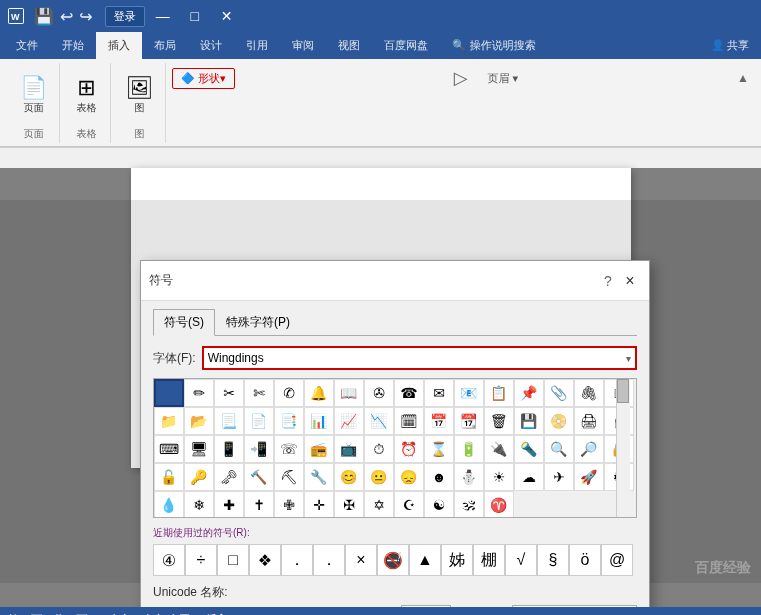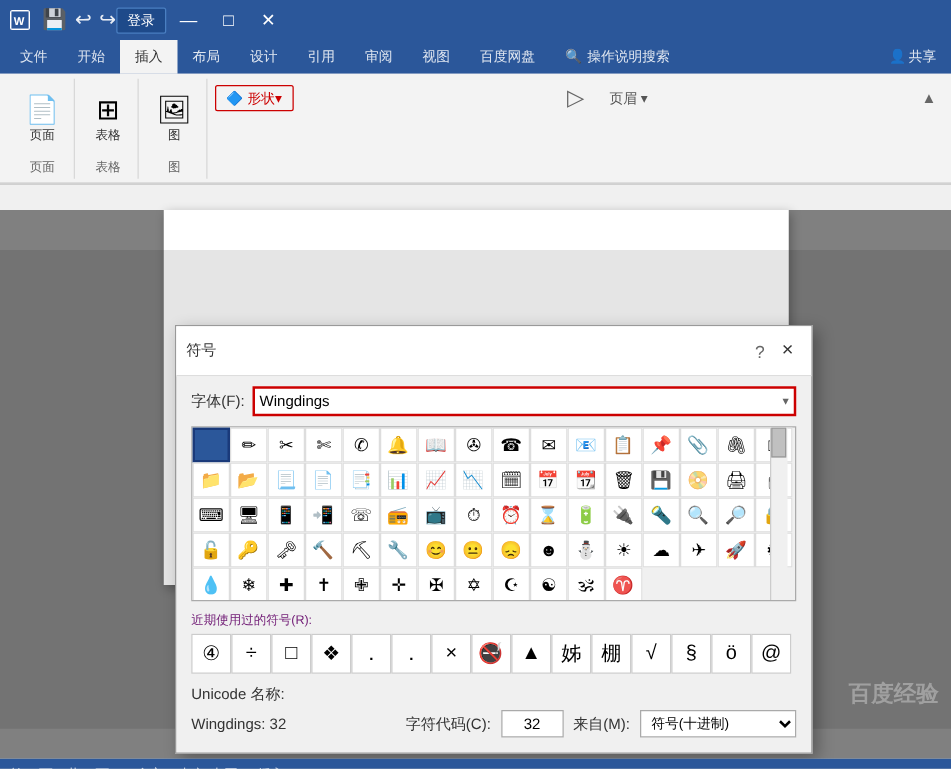--- a/index.html
+++ b/index.html
@@ -13,21 +13,21 @@
       align-items: center;
       padding: 0 8px;
       color: white;
     }
     .title-bar-left { display: flex; align-items: center; gap: 4px; }
     .title-bar-icon { width: 16px; height: 16px; background: #fff; border-radius: 2px; display: flex; align-items: center; justify-content: center; }
     .title-bar-icon svg { width: 14px; height: 14px; }
     .quick-access { display: flex; align-items: center; gap: 6px; margin-left: 6px; }
     .qa-btn { color: white; font-size: 16px; cursor: pointer; opacity: 0.9; }
     .title-bar-title { flex: 1; text-align: center; font-size: 12px; color: white; }
-    .title-bar-right { display: flex; align-items: center; gap: 4px; }
+    .title-bar-right { display: flex; align-items: center; gap: 4px; margin-left: 12px; }
     .login-btn { background: #1e4a8a; border: 1px solid #4a7fc1; color: white; padding: 2px 8px; font-size: 11px; cursor: pointer; border-radius: 2px; }
     .win-btn { width: 28px; height: 28px; display: flex; align-items: center; justify-content: center; color: white; cursor: pointer; font-size: 14px; }
 
     
     .ribbon { background: #f3f3f3; border-bottom: 1px solid #d0d0d0; }
     .ribbon-tabs { display: flex; background: #2b579a; padding-left: 4px; }
     .ribbon-tab { padding: 6px 12px; color: white; font-size: 11px; cursor: pointer; opacity: 0.85; }
     .ribbon-tab.active { background: #f3f3f3; color: #333; opacity: 1; }
     .ribbon-content { height: 88px; background: #f3f3f3; display: flex; align-items: flex-start; padding: 4px 8px; gap: 2px; border-bottom: 1px solid #c8c8c8; }
     .ribbon-group { display: flex; flex-direction: column; align-items: center; padding: 2px 6px; border-right: 1px solid #d8d8d8; height: 80px; justify-content: space-between; }
@@ -76,21 +76,21 @@
     .recent-cell { width: 32px; height: 32px; display: flex; align-items: center; justify-content: center; font-size: 16px; border: 1px solid #ccc; cursor: pointer; background: white; }
 
     
     .unicode-row { display: flex; align-items: center; margin-bottom: 4px; gap: 8px; flex-wrap: wrap; }
     .unicode-label { font-size: 12px; color: #333; }
     .code-label { font-size: 12px; color: #333; }
     .code-input { width: 50px; height: 22px; border: 1px solid #aaa; padding: 0 4px; font-size: 12px; text-align: center; }
     .from-select { height: 22px; border: 1px solid #aaa; background: white; font-size: 11px; padding: 0 4px; min-width: 120px; }
 
     
-    .watermark { position: absolute; bottom: 40px; right: 10px; color: rgba(180,180,180,0.7); font-size: 18px; font-weight: bold; pointer-events: none; }
+    .watermark { position: absolute; bottom: 30px; right: 10px; color: rgba(180,180,180,0.7); font-size: 14px; font-weight: bold; pointer-events: none; }
   </style>
 </head>
 <body>
 
 <div class="title-bar">
   <div class="title-bar-left">
     <div class="title-bar-icon">
       <svg viewBox="0 0 14 14" fill="none">
           <rect width="14" height="14" fill="#2b579a"></rect>
           <text x="2" y="11" font-size="9" fill="white" font-weight="bold">W</text>
@@ -175,20 +175,24 @@
     <div class="dialog">
 
       <div class="dialog-title-bar">
         <span class="dialog-title">符号</span>
         <span class="dialog-help">?</span>
         <span class="dialog-close">×</span>
       </div>
 
       <div class="dialog-body">
 
+        <div class="dialog-tabs">
+          <div class="dialog-tab active">符号(S)</div>
+          <div class="dialog-tab">特殊字符(P)</div>
+        </div>
 
         <div class="font-row">
           <span class="font-label">字体(F):</span>
           <div class="font-select" style="border: 2px solid #c00; padding: 0 4px; width: 220px;">
             <span class="font-select-text">Wingdings</span>
             <span class="font-select-arrow">▾</span>
           </div>
         </div>
 
         <div class="symbol-grid-container" style="height: 140px; overflow:hidden;">

